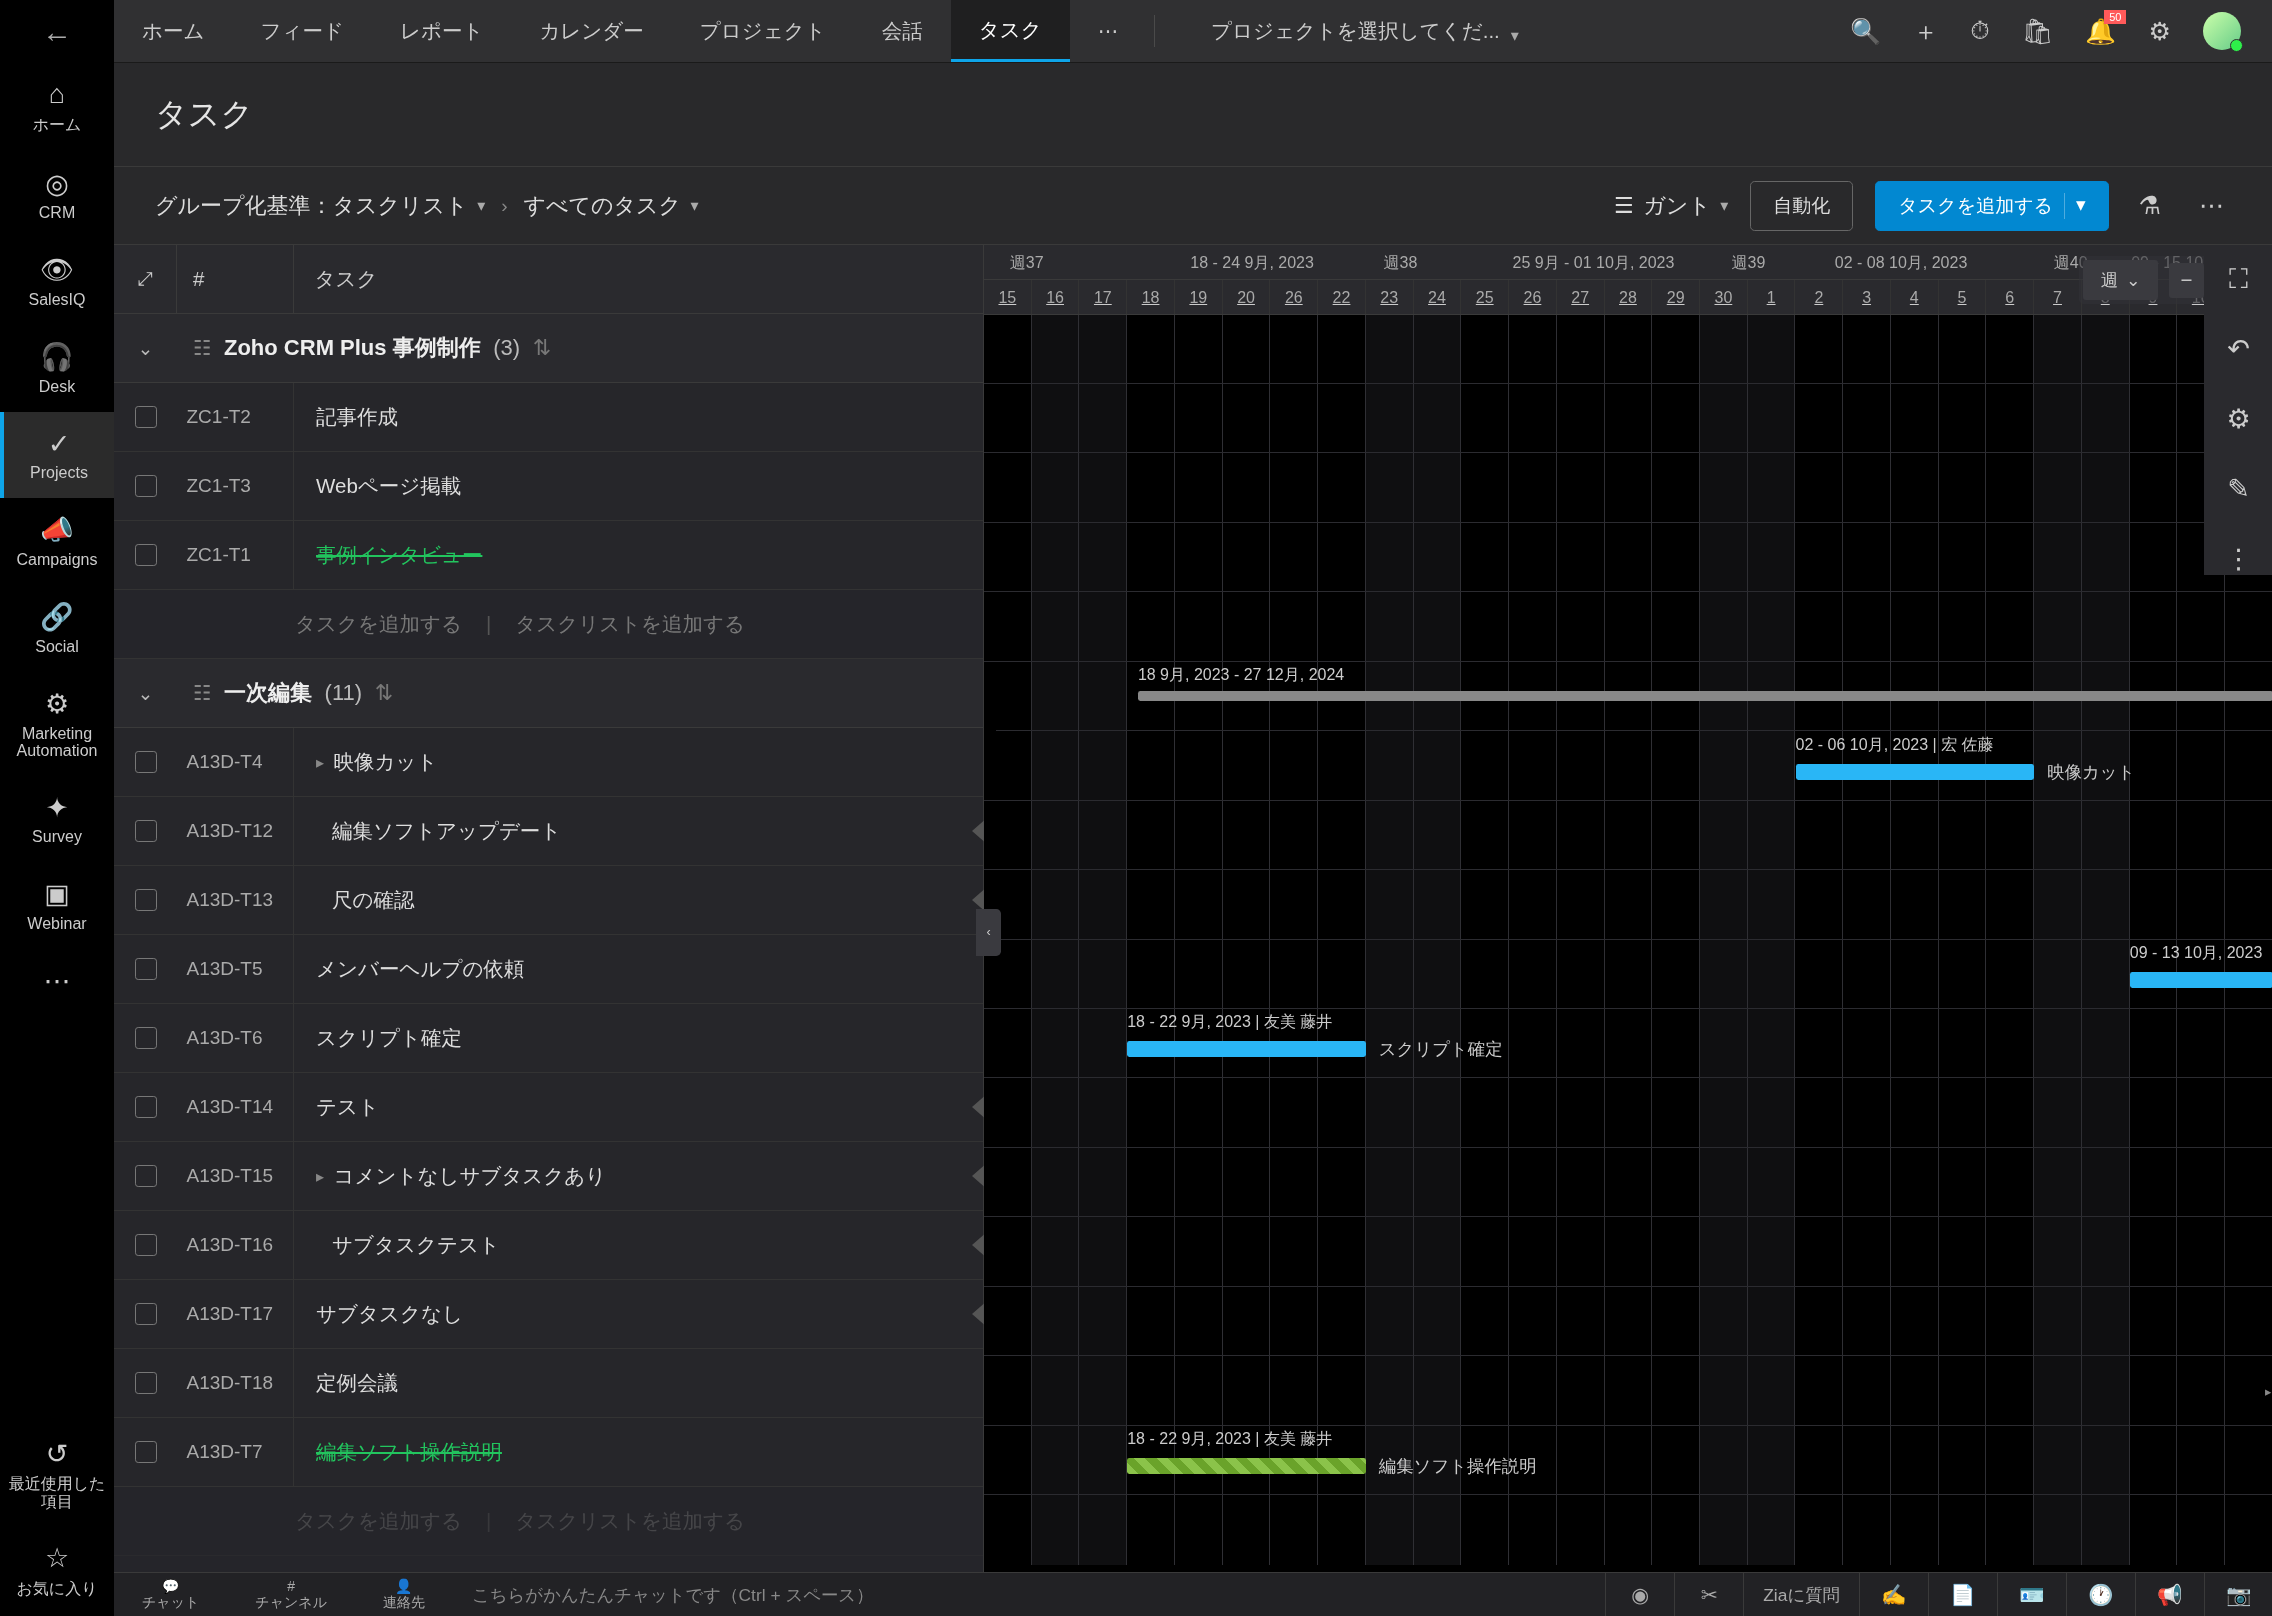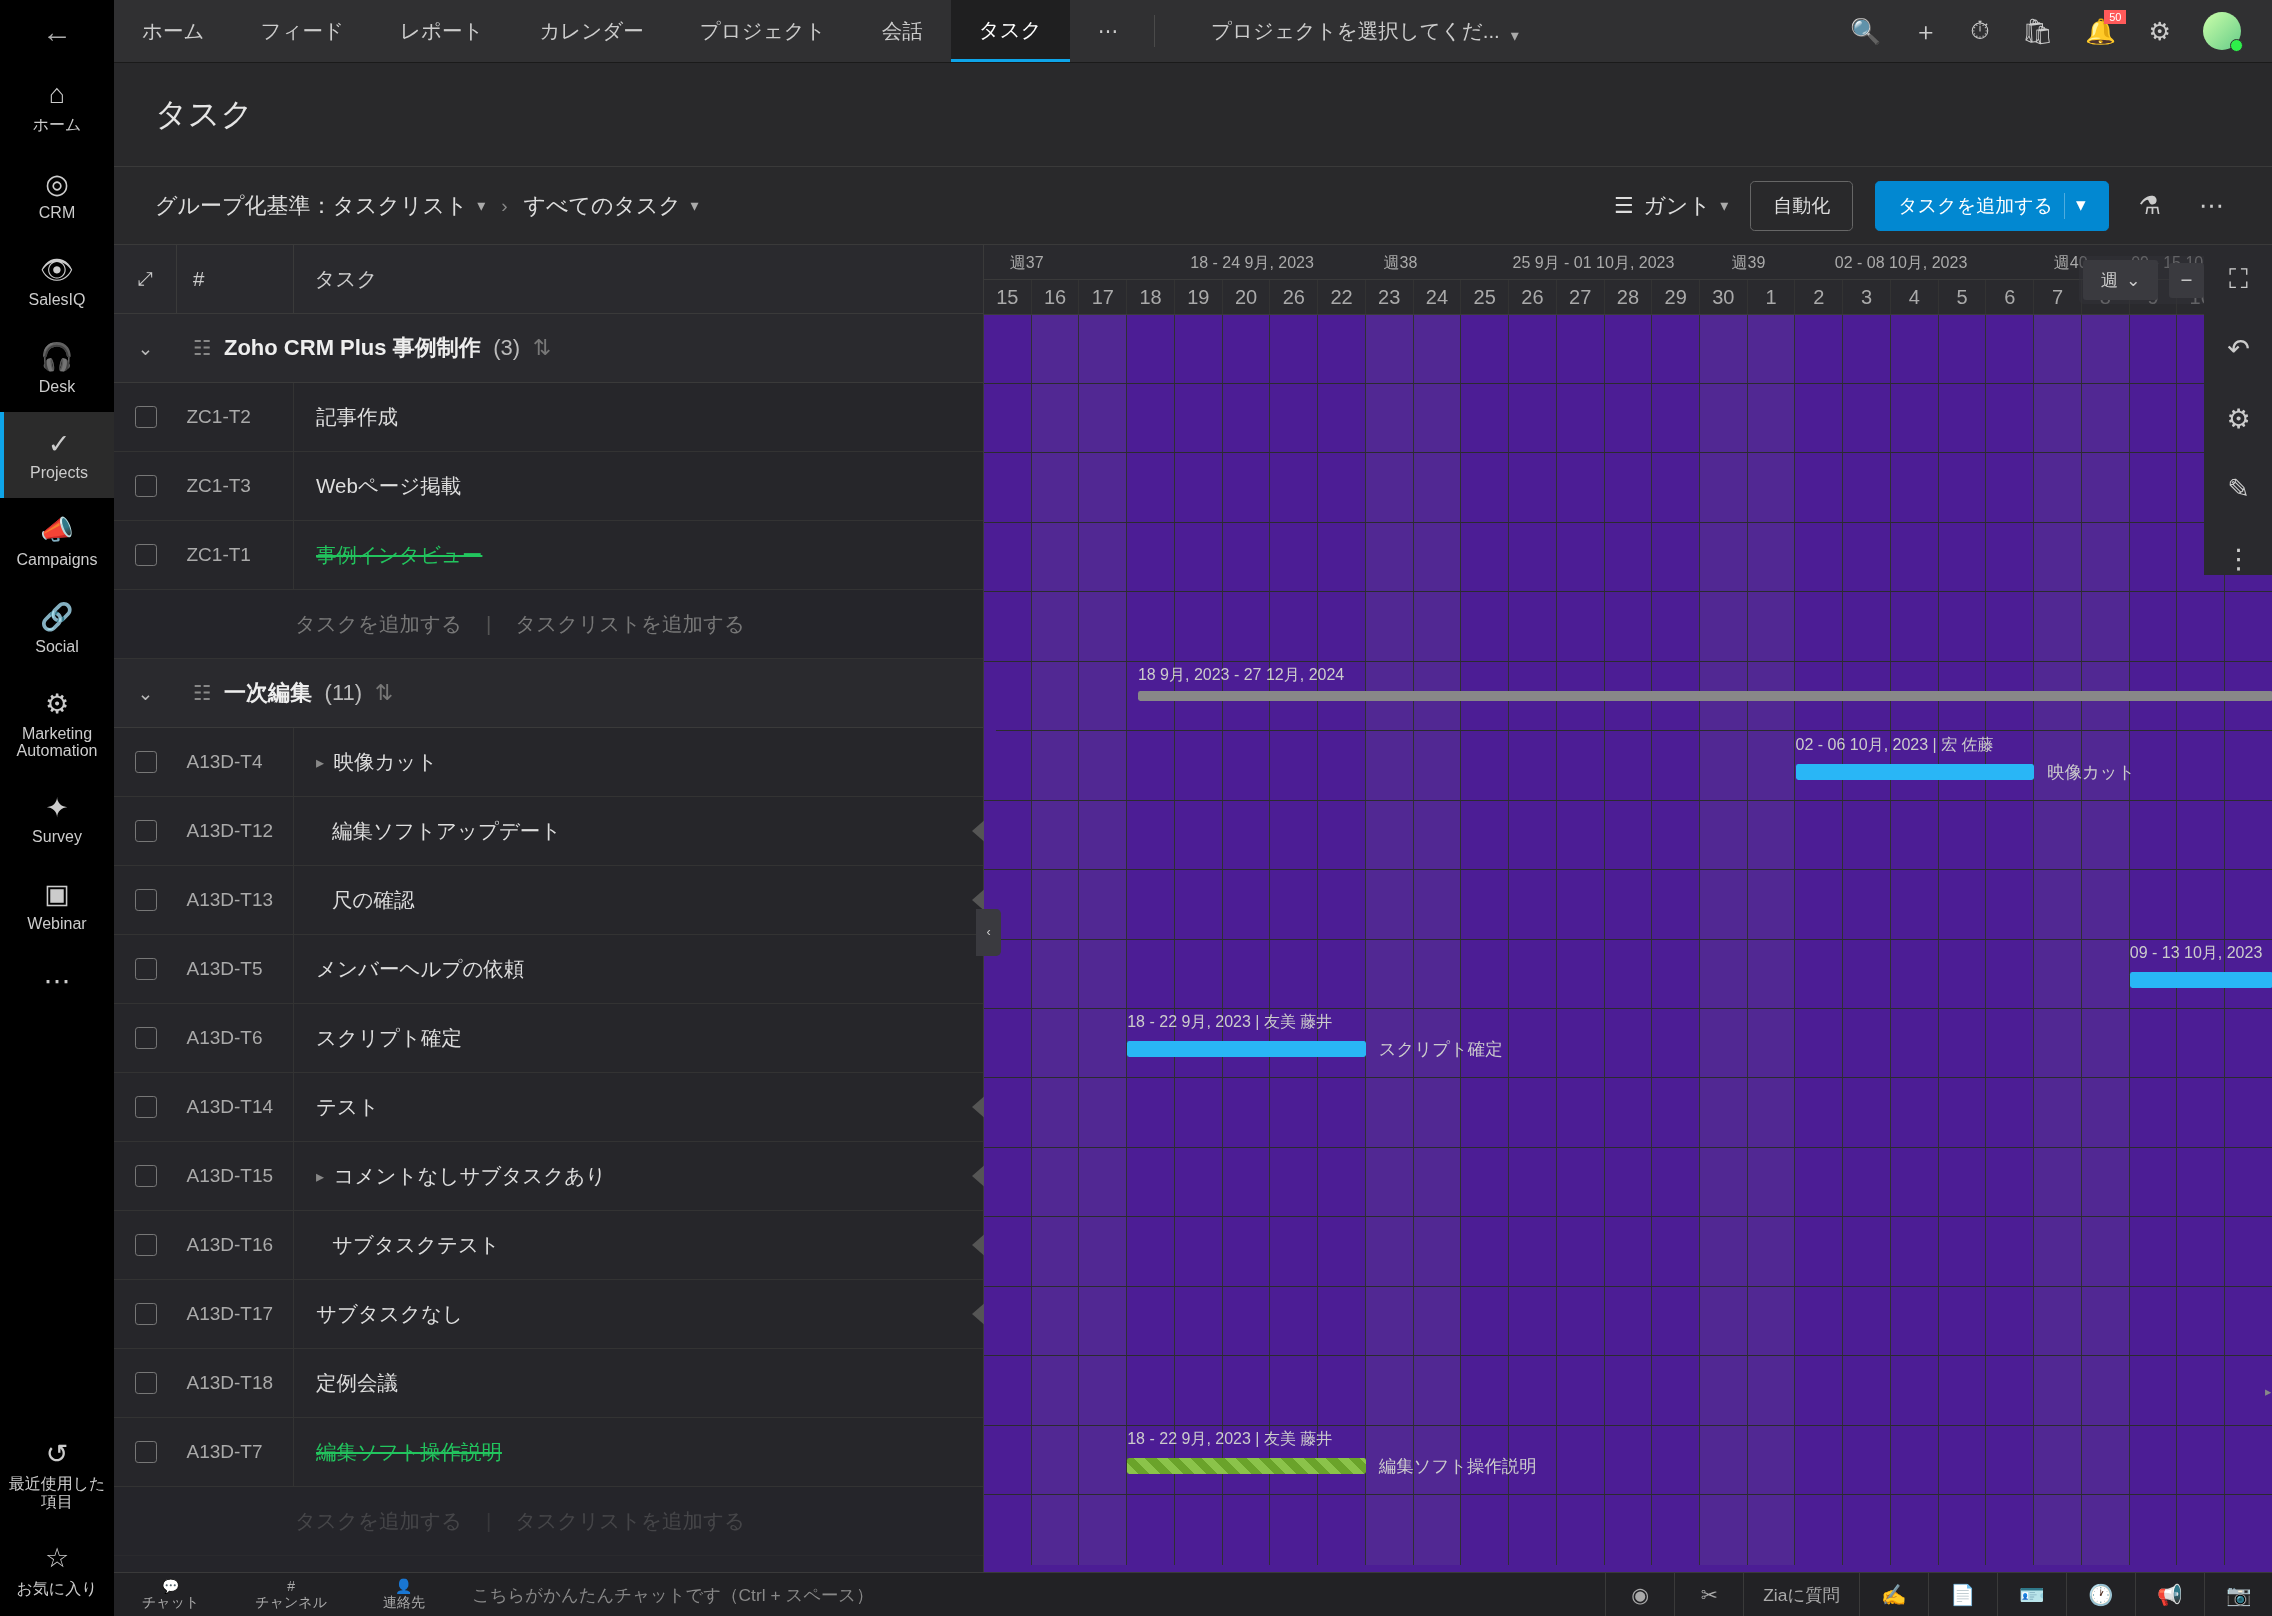--- a/index.html
+++ b/index.html
@@ -47,24 +47,24 @@
 .task-cb { width: 63px; display: flex; align-items: center; justify-content: center; }
 .cb { width: 22px; height: 22px; border: 1.6px solid #777; border-radius: 3.2px; cursor: pointer; }
 .task-id { width: 117px; padding-left: 9.5px; font-size: 19px; color: #aaa; border-right: 0.8px solid #333; height: 100%; display: flex; align-items: center; }
 .task-name { flex: 1; padding-left: 22px; font-size: 20.5px; color: #ddd; display: flex; align-items: center; gap: 9.5px; }
 .task-name.struck { text-decoration: line-through; color: #22c55e; }
 .indent { padding-left: 38px; }
 .sub-icon { font-size: 16px; color: #888; }
 .add-row { display: flex; height: 69px; align-items: center; border-bottom: 0.8px solid #333; padding-left: 181px; gap: 24px; color: #777; font-size: 20.5px; }
 .add-row .sep { color: #555; }
 .arrow-in { position: absolute; right: -1.6px; width: 12.6px; height: 22px; background: #555; clip-path: polygon(100% 0, 0 50%, 100% 100%); }
-.right-pane { flex: 1; background: #4c1d95; position: relative; overflow: hidden; }
+.right-pane { flex: 1; background: #000000; position: relative; overflow: hidden; text-decoration: underline; }
 .time-hdr { height: 35px; display: flex; background: #2a2a2e; border-bottom: 0.8px solid #3a3a3a; }
 .day-hdr { height: 35px; display: flex; background: #2a2a2e; border-bottom: 0.8px solid #3a3a3a; }
-.day-cell { flex: 1; text-align: center; font-size: 20px; color: #aaa; border-right: 0.8px solid #333; line-height: 35px; }
+.day-cell { flex: 1; text-align: center; font-size: 16px; color: #aaa; border-right: 0.8px solid #333; line-height: 35px; }
 .gantt-body { position: relative; }
 .g-grid { position: absolute; inset: 0; display: flex; }
 .g-col { flex: 1; border-right: 0.8px solid #2f2f34; }
 .g-col.we { background: rgba(120,120,140,.12); }
 .g-row { height: 69px; position: relative; border-bottom: 0.8px solid #2b2b30; }
 .bar { position: absolute; top: 32px; height: 16px; border-radius: 2.4px; background: #29b6f6; }
 .bar.full { top: 29px; height: 9.5px; background: #888; }
 .bar.hatch { background: repeating-linear-gradient(45deg,#8bc34a 0 8px,#6aa32a 8px 16px); }
 .bar-label { position: absolute; top: 3.2px; font-size: 16px; color: #ccc; white-space: nowrap; }
 .bar-label.after { top: 28px; font-size: 17.4px; }

